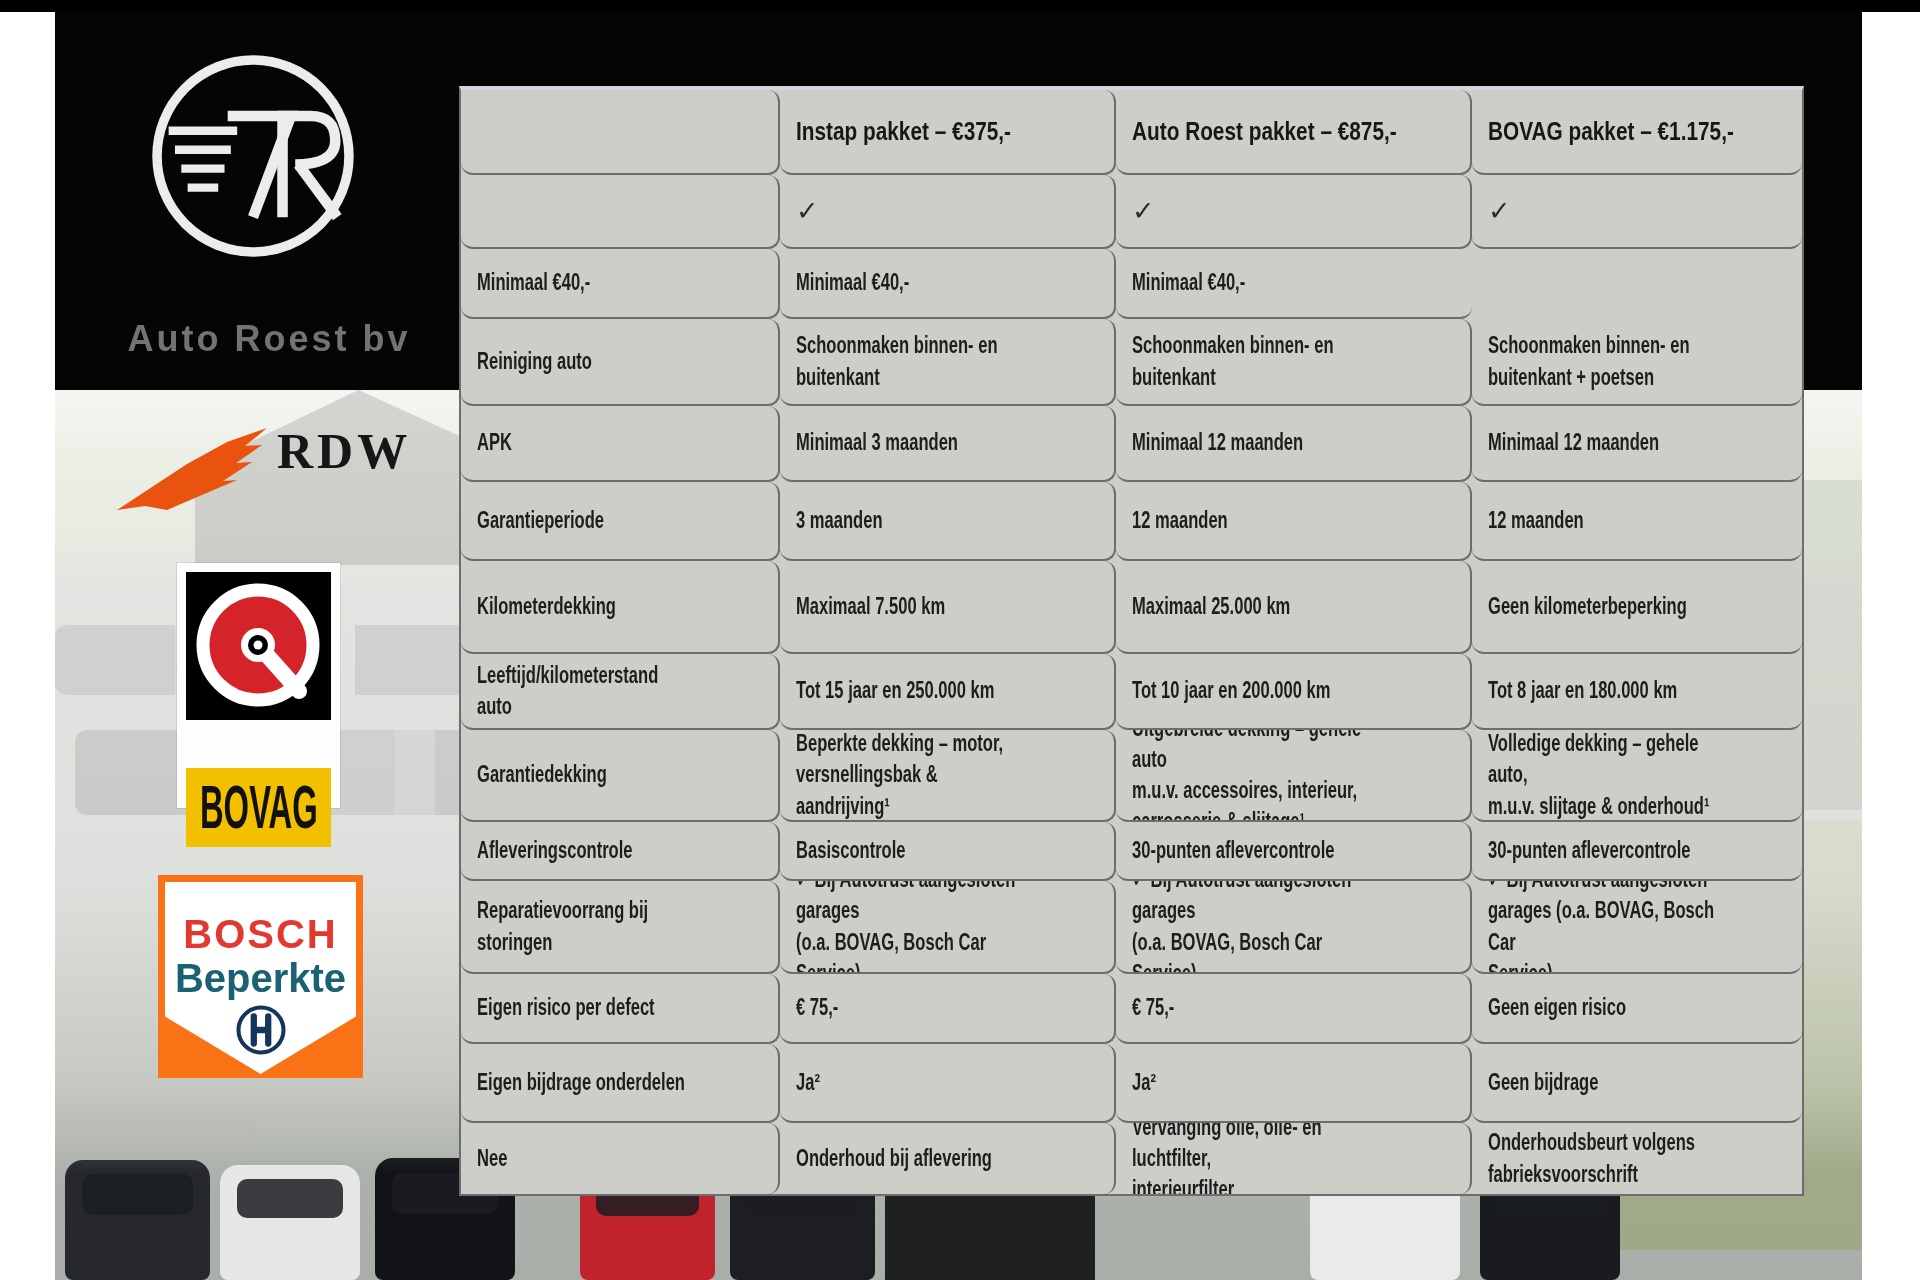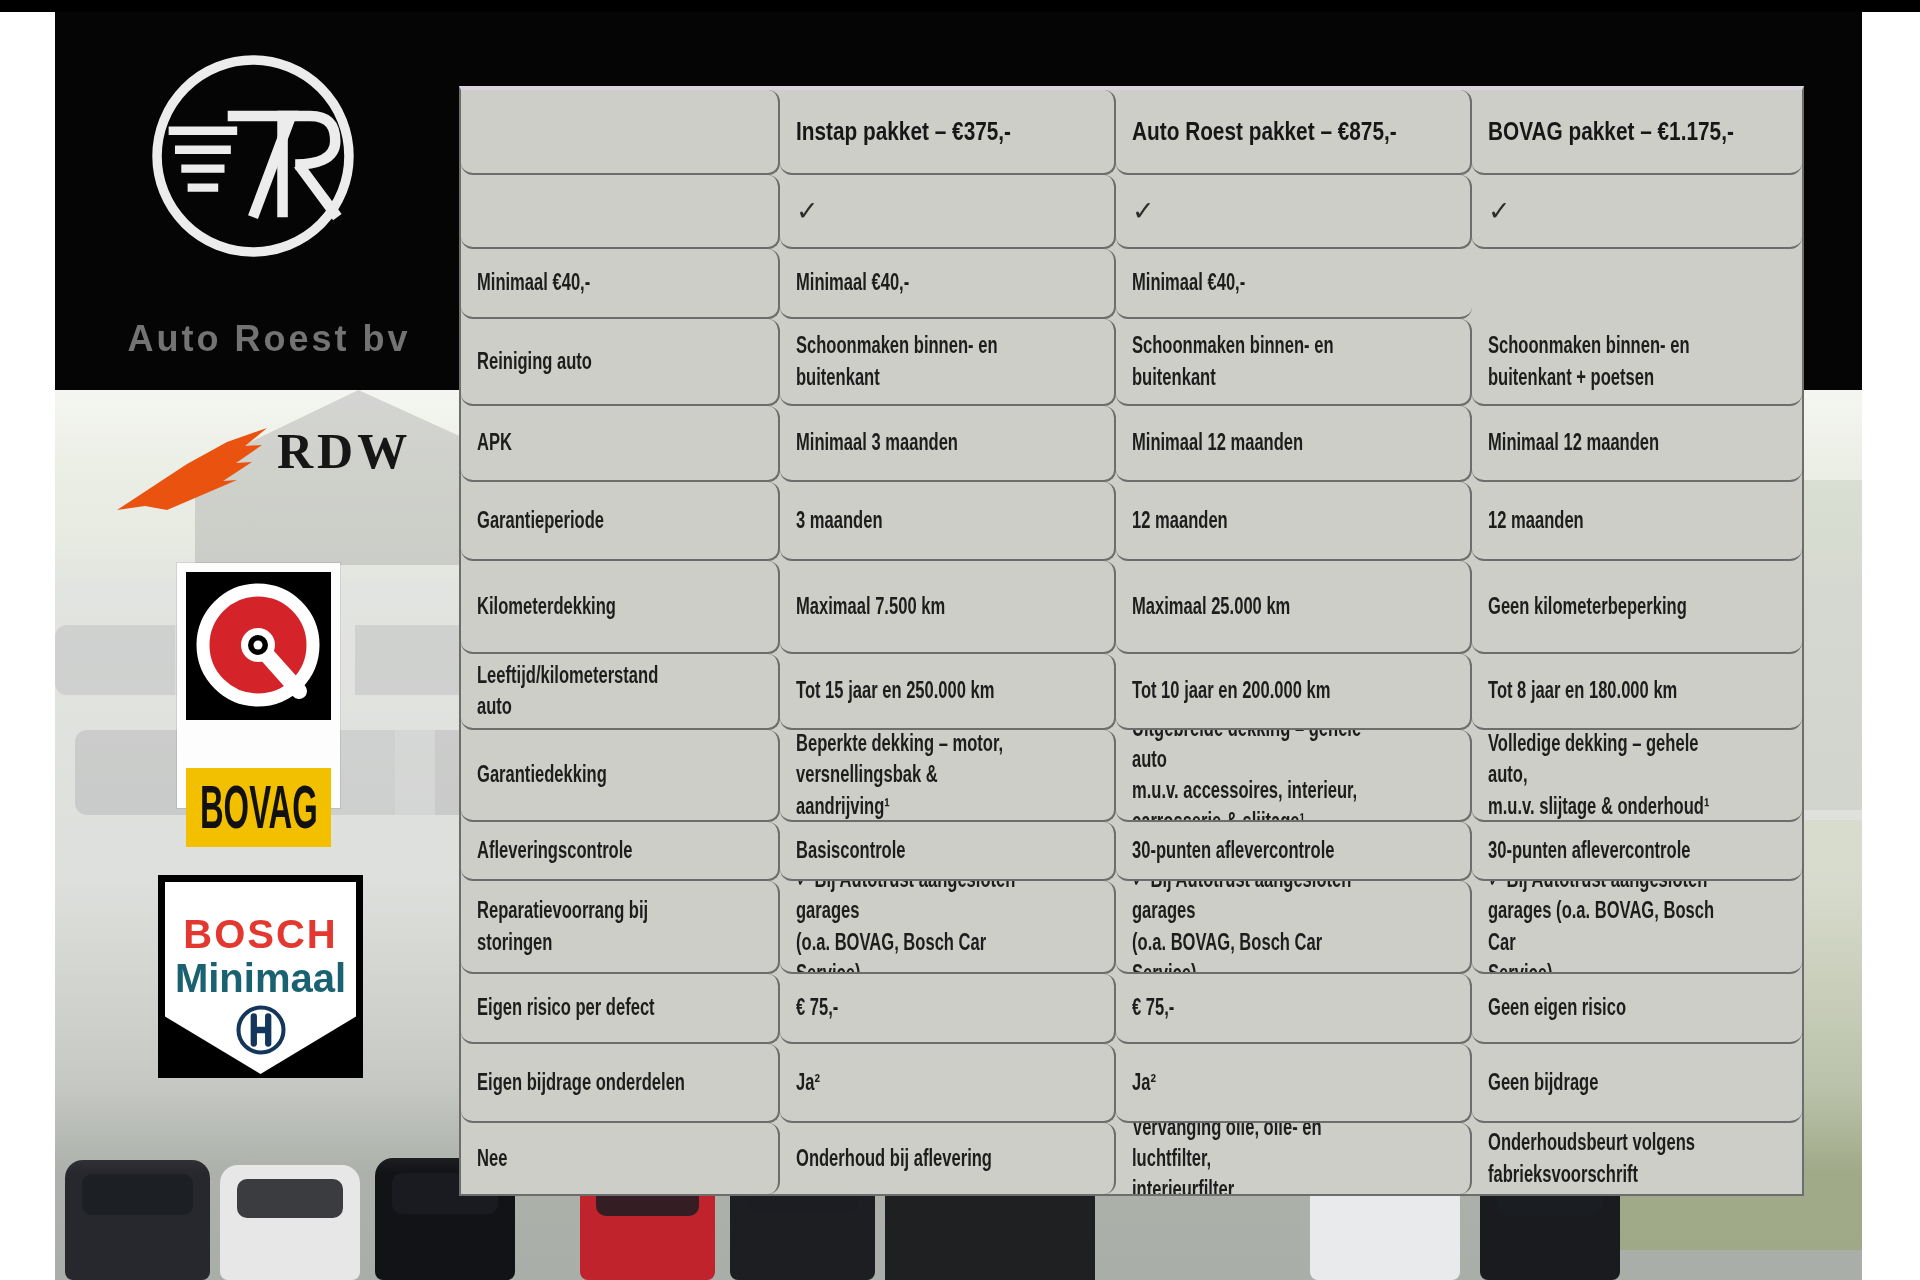--- a/index.html
+++ b/index.html
@@ -41,21 +41,21 @@
 
   
   .bovag{position:absolute;left:177px;top:563px;width:163px;height:245px;background:#fdfdfd;
          box-shadow:0 0 0 1px rgba(0,0,0,.08);}
   .bovag-top{position:absolute;left:9px;top:9px;width:145px;height:148px;}
   .bovag-bottom{position:absolute;left:9px;top:157px;width:145px;height:79px;background:#f3c000;
                 display:flex;align-items:center;justify-content:center;margin-top:48px;}
   .bovag-text{font-size:40px;font-weight:bold;color:#111;transform:scale(.82,1.55);letter-spacing:0px;}
 
   
-  .bosch{position:absolute;left:158px;top:875px;width:205px;height:203px;background:#000000;}
+  .bosch{position:absolute;left:158px;top:875px;width:205px;height:203px;background:#f97316;}
   .bosch-shield{position:absolute;left:7px;top:7px;width:191px;height:192px;background:#fff;
                 clip-path:polygon(0 0,100% 0,100% 70%,50% 100%,0 70%);
                 display:flex;flex-direction:column;align-items:center;}
   .bosch-line1{margin-top:32px;color:#e2382f;font-size:40px;font-weight:bold;letter-spacing:2px;line-height:1;}
   .bosch-line2{margin-top:4px;color:#1a6272;font-size:40px;font-weight:bold;line-height:1;}
   .bosch-emblem{margin-top:5px;}
 
   
   .pkt-table{position:absolute;left:459px;top:86px;width:1341px;background:#cecec9;
              border:2px solid #6d6d6d;border-top:4px solid #d9d3df;box-sizing:content-box;}
@@ -136,21 +136,21 @@
       <circle cx="72" cy="73" r="4.5" fill="#ffffff"></circle>
     </svg>
     <div class="bovag-bottom">
       <div class="bovag-text">BOVAG</div>
     </div>
   </div>
 
   <div class="bosch">
     <div class="bosch-shield">
       <div class="bosch-line1">BOSCH</div>
-      <div class="bosch-line2">Minimaal</div>
+      <div class="bosch-line2">Beperkte</div>
       <svg class="bosch-emblem" width="54" height="54" viewBox="0 0 60 60">
         <circle cx="30" cy="30" r="25" fill="none" stroke="#15365c" stroke-width="4.5"></circle>
         <path d="M22 15 V45 M38 15 V45 M22 30 H38" fill="none" stroke="#15365c" stroke-width="7" stroke-linecap="round"></path>
       </svg>
     </div>
   </div>
 
   <div class="pkt-table">
 
     <div class="trow" style="height:85px;">

